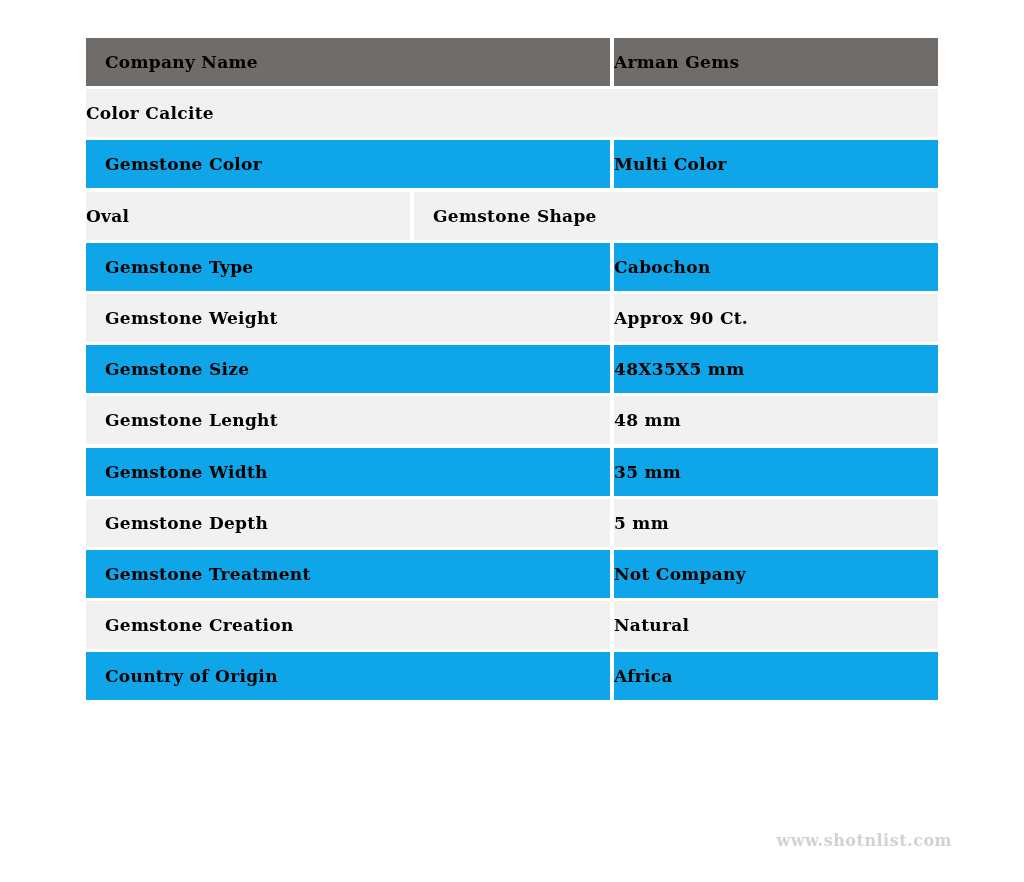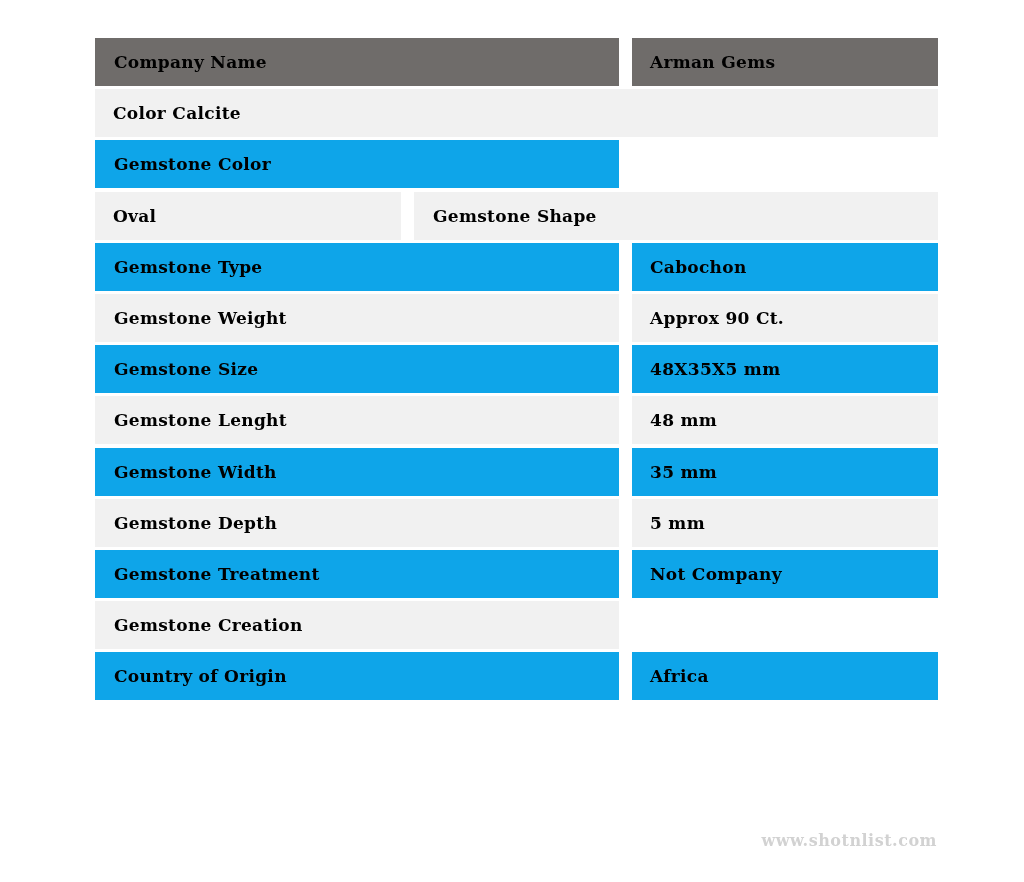--- a/index.html
+++ b/index.html
@@ -27,37 +27,35 @@
   .cell {
     display: flex;
     align-items: center;
     box-sizing: border-box;
     font-size: 17px;
     font-weight: bold;
     color: #000000;
     letter-spacing: 0.3px;
     white-space: nowrap;
     overflow: hidden;
-    margin-left: 9px;
   }
   .cell.label {
     flex: 0 0 524px;
     padding-left: 19px;
   }
   .cell.value {
     flex: 1 1 auto;
-    padding-left: 18px;
   }
   .row .cell { background: #0ea5e9; }
   .row:nth-child(even) .cell { background: #f1f1f1; }
   .row.header .cell { background: #6f6c6a; }
   .watermark {
     position: absolute;
     top: 831px;
-    right: 87px;
+    right: 72px;
     font-size: 16px;
     font-weight: bold;
     color: #d2d2d2;
     letter-spacing: 0.5px;
   }
 </style>
 </head>
 <body>
 
 <div class="spec-table">
@@ -66,20 +64,21 @@
     <div class="cell label">Company Name</div>
     <div class="cell value">Arman Gems</div>
   </div>
 
   <div class="row">
     <div class="cell value">Color Calcite</div>
   </div>
 
   <div class="row">
     <div class="cell label">Gemstone Color</div>
+    <div class="cell value">Multi Color</div>
   </div>
 
   <div class="row">
     <div class="cell value">Oval</div>
     <div class="cell label">Gemstone Shape</div>
   </div>
 
   <div class="row">
     <div class="cell label">Gemstone Type</div>
     <div class="cell value">Cabochon</div>
@@ -111,20 +110,21 @@
   </div>
 
 
   <div class="row">
     <div class="cell label">Gemstone Treatment</div>
     <div class="cell value">Not Company</div>
   </div>
 
   <div class="row">
     <div class="cell label">Gemstone Creation</div>
+    <div class="cell value">Natural</div>
   </div>
 
   <div class="row">
     <div class="cell label">Country of Origin</div>
     <div class="cell value">Africa</div>
   </div>
 
 
 </div>
 

